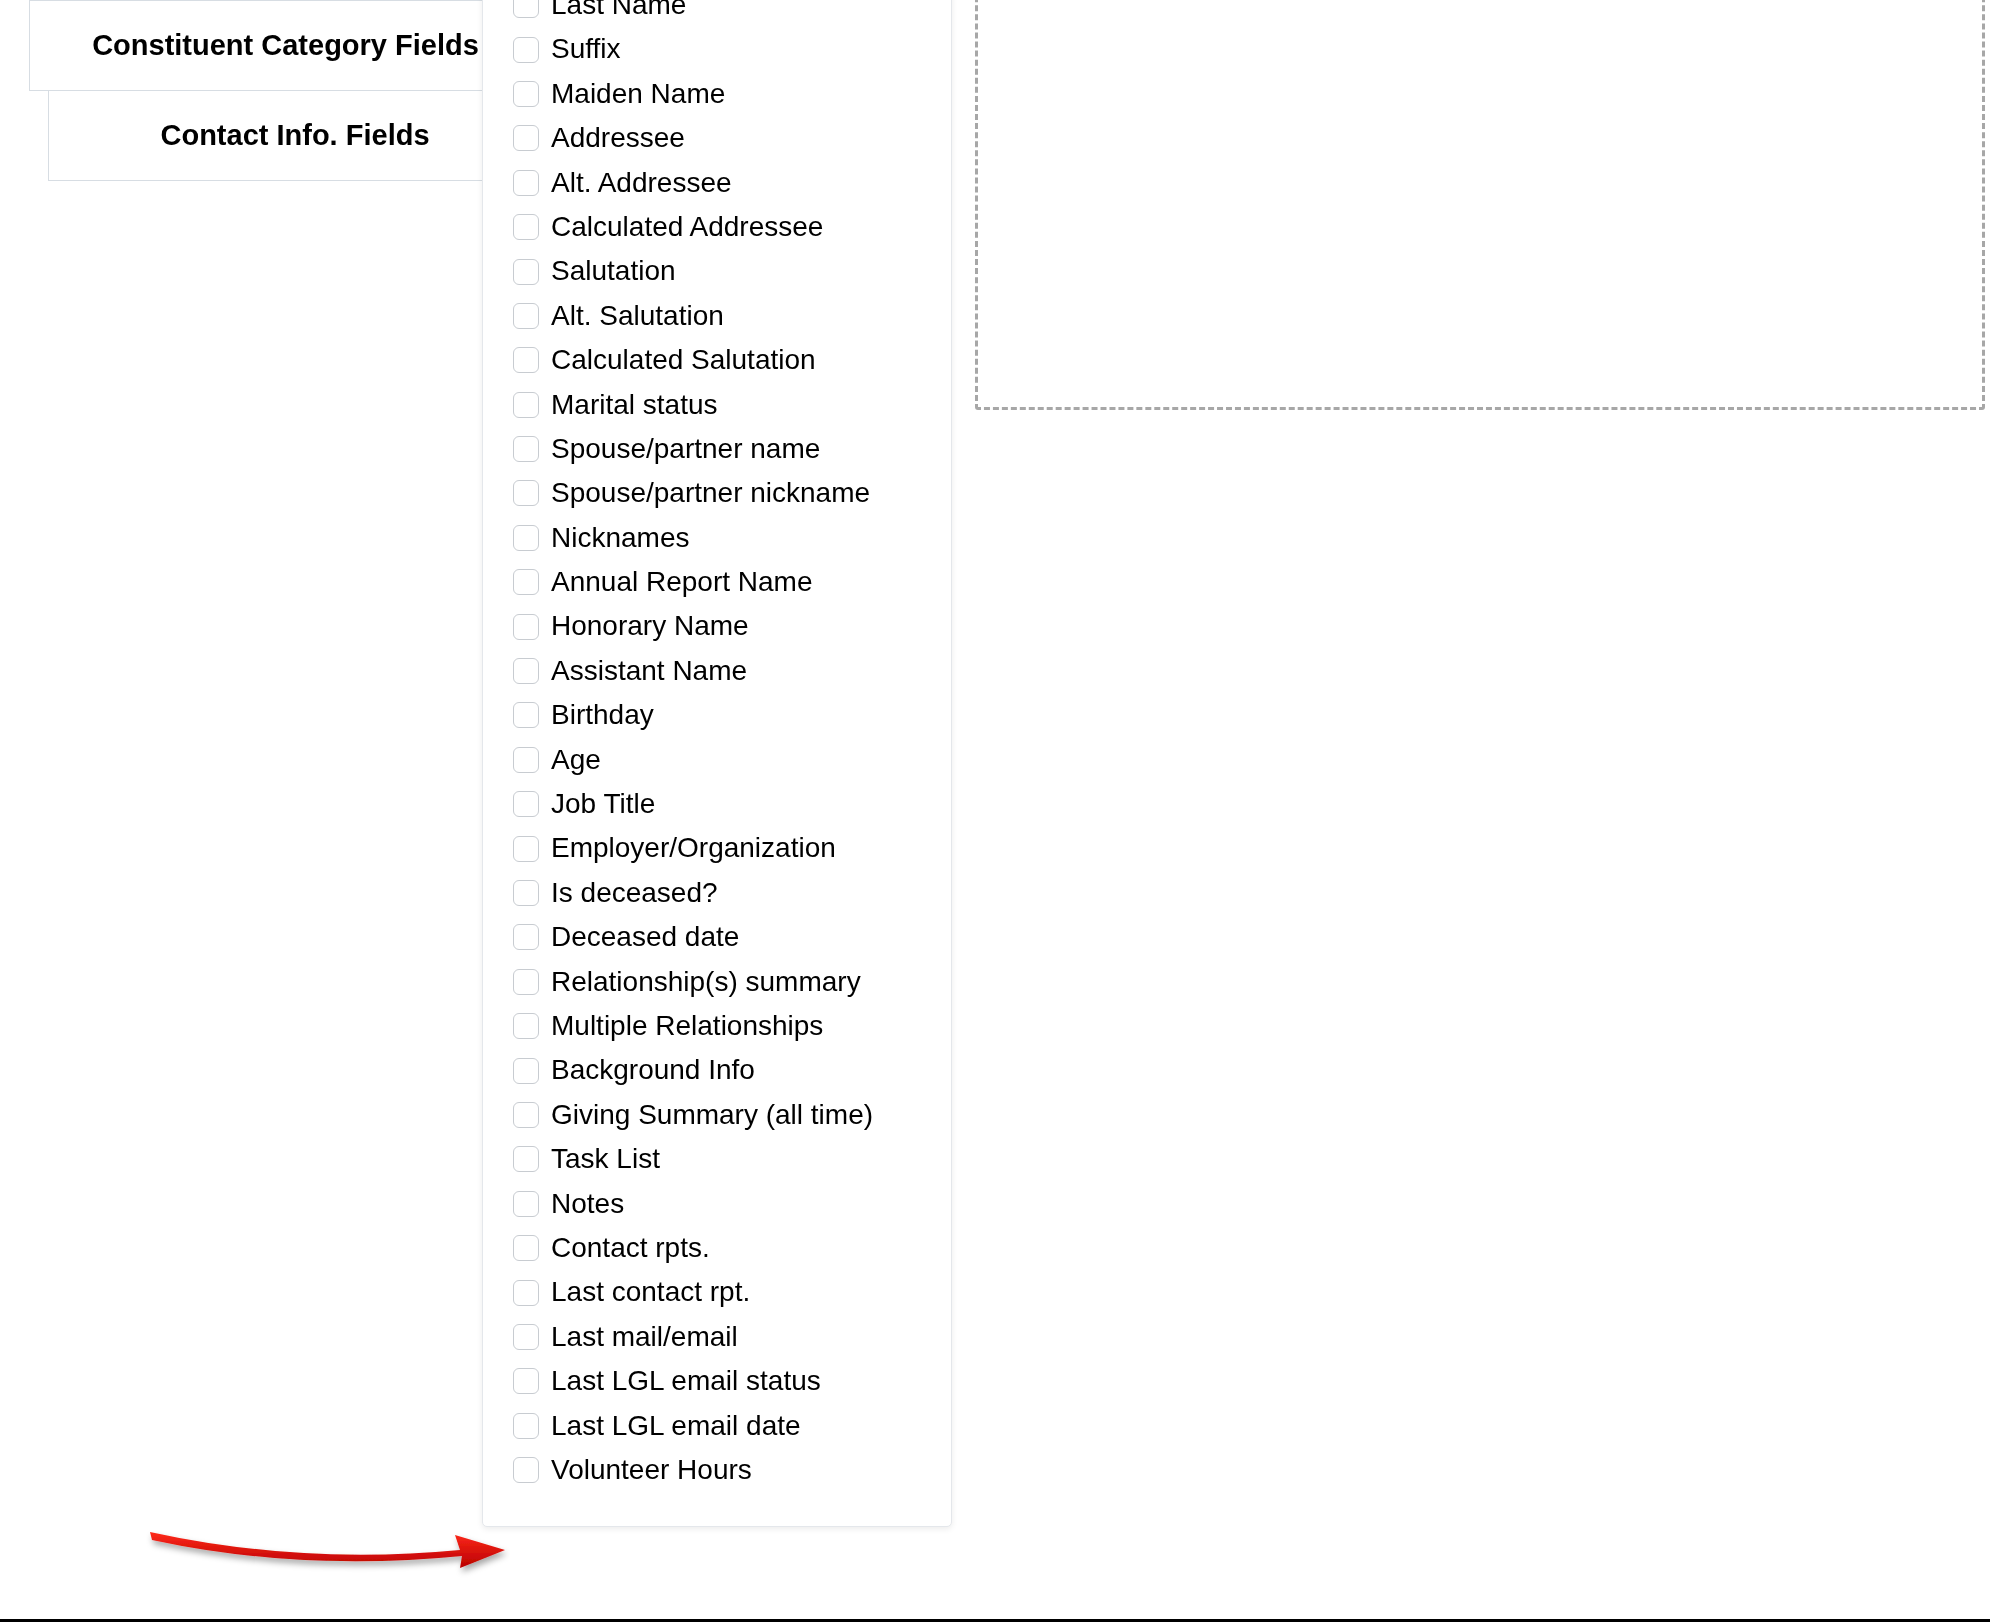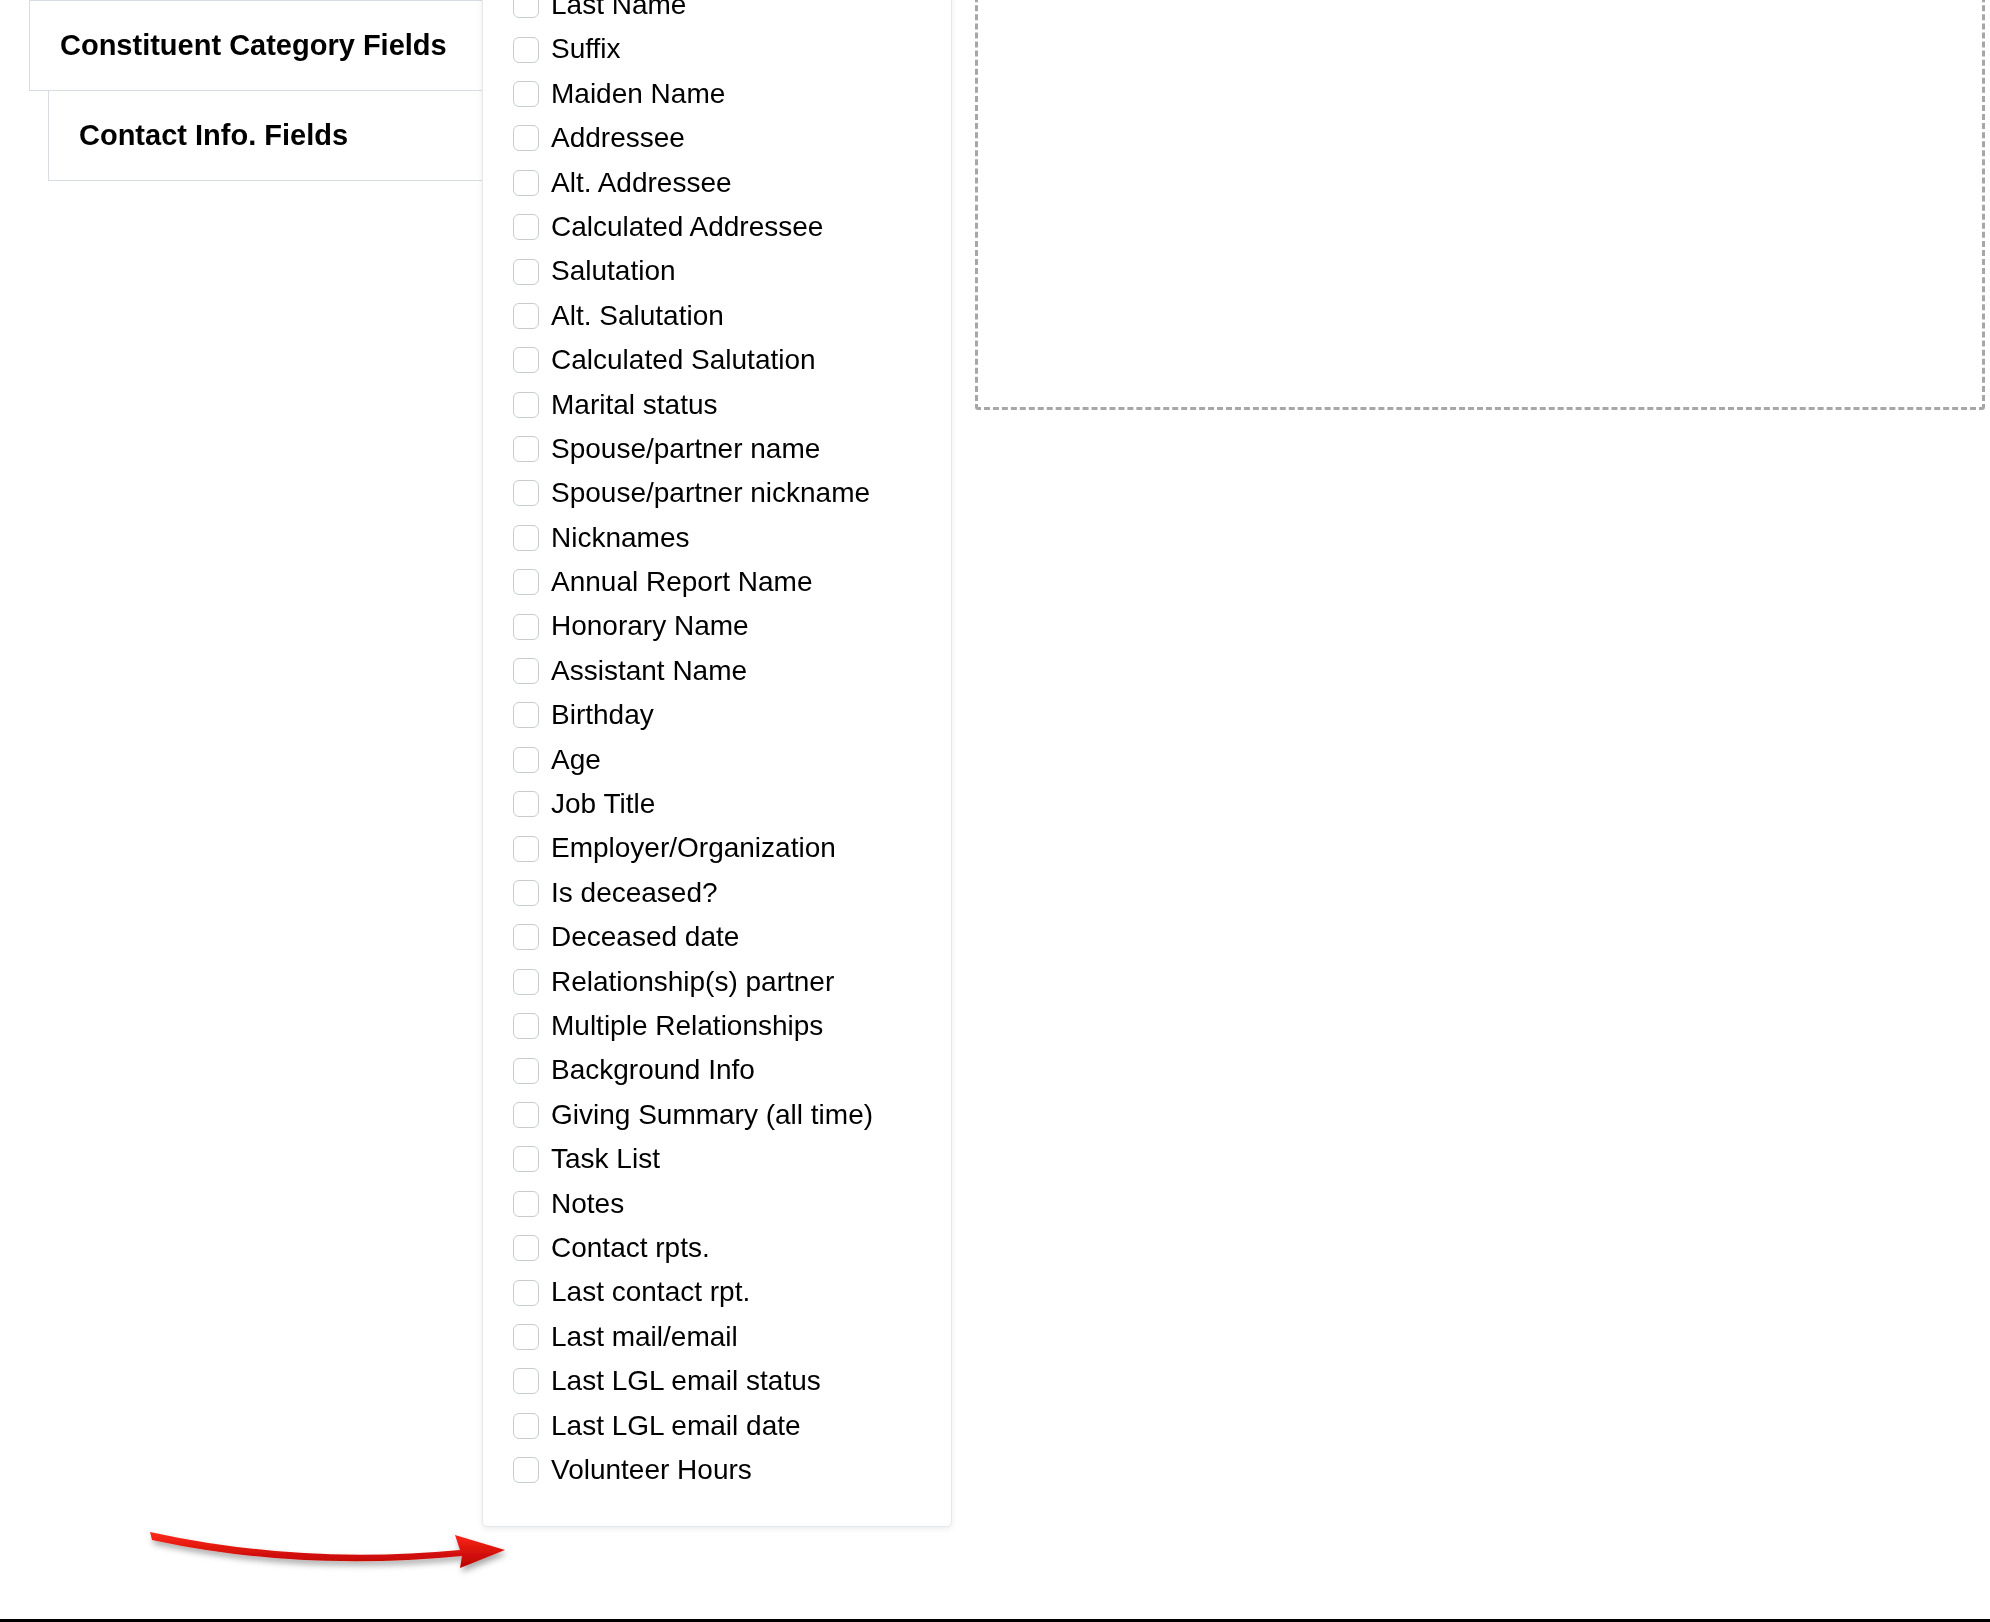--- a/index.html
+++ b/index.html
@@ -9,20 +9,21 @@
       width: 1990px;
       height: 1622px;
       position: relative;
       overflow: hidden;
     }
     .sidebar {
       position: absolute;
       left: 29px;
       top: 0;
       width: 513px;
+      text-align: center;
     }
     .sidebar-header {
       border: 1px solid #d7dde3;
       padding: 28px 30px;
       font-size: 29px;
       font-weight: 700;
       color: #000;
       background: #fff;
     }
     .sidebar-header:first-child { border-top: 1px solid #d7dde3; }
@@ -183,21 +184,21 @@
   <div class="field-row">
       <input type="checkbox" class="field-checkbox" style="">
       <span class="field-label">Is deceased?</span>
     </div>
   <div class="field-row">
       <input type="checkbox" class="field-checkbox" style="">
       <span class="field-label">Deceased date</span>
     </div>
   <div class="field-row">
       <input type="checkbox" class="field-checkbox" style="">
-      <span class="field-label">Relationship(s) partner</span>
+      <span class="field-label">Relationship(s) summary</span>
     </div>
   <div class="field-row">
       <input type="checkbox" class="field-checkbox" style="">
       <span class="field-label">Multiple Relationships</span>
     </div>
   <div class="field-row">
       <input type="checkbox" class="field-checkbox" style="">
       <span class="field-label">Background Info</span>
     </div>
   <div class="field-row">

